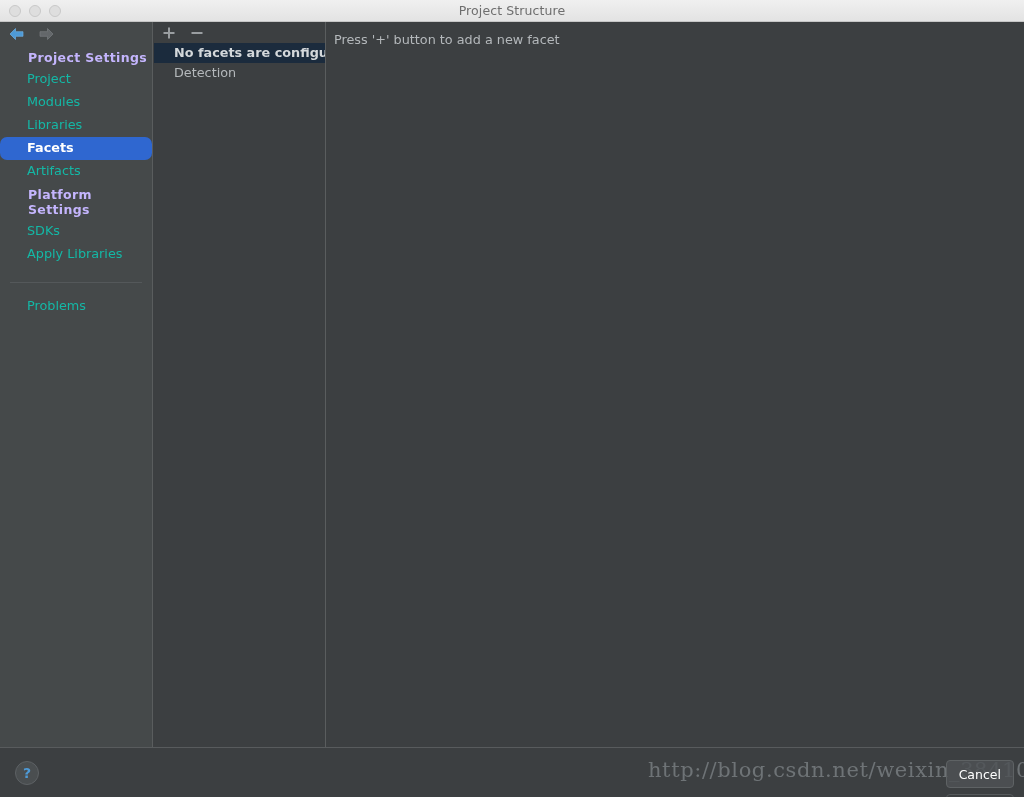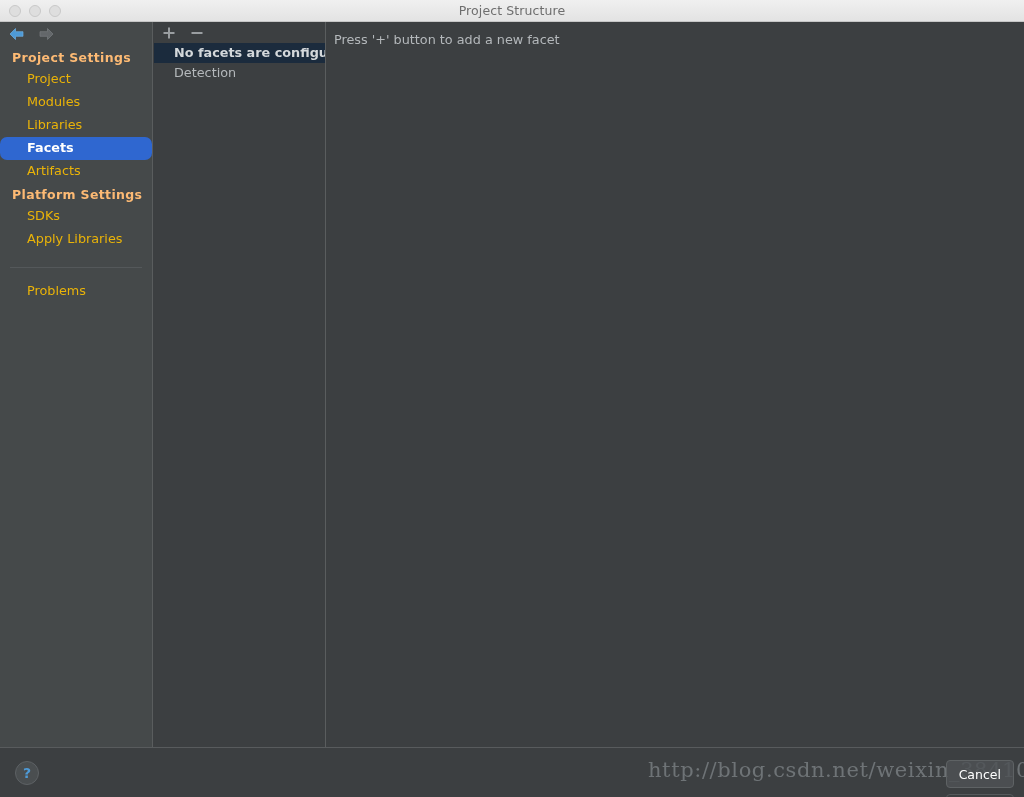--- a/index.html
+++ b/index.html
@@ -69,28 +69,28 @@
     width: 19px; height: 16px;
     display: flex;
     align-items: center;
     justify-content: center;
     cursor: pointer;
   }
   .nav-arrow svg { display: block; }
 
   .side-group {
     font-size: 12.5px;
-    color: #fdba74;
-    padding: 4px 0 3px 12px;
+    color: #c4b5fd;
+    padding: 4px 0 3px 28px;
     font-weight: 600;
     letter-spacing: 0.35px;
   }
   .side-item {
     font-size: 12.8px;
-    color: #eab308;
+    color: #14b8a6;
     padding: 3px 0 4px 27px;
     line-height: 16px;
     cursor: default;
   }
   .side-item.selected {
     background: #2f67d0;
     color: #ffffff;
     font-weight: 600;
     border-radius: 7px;
   }

